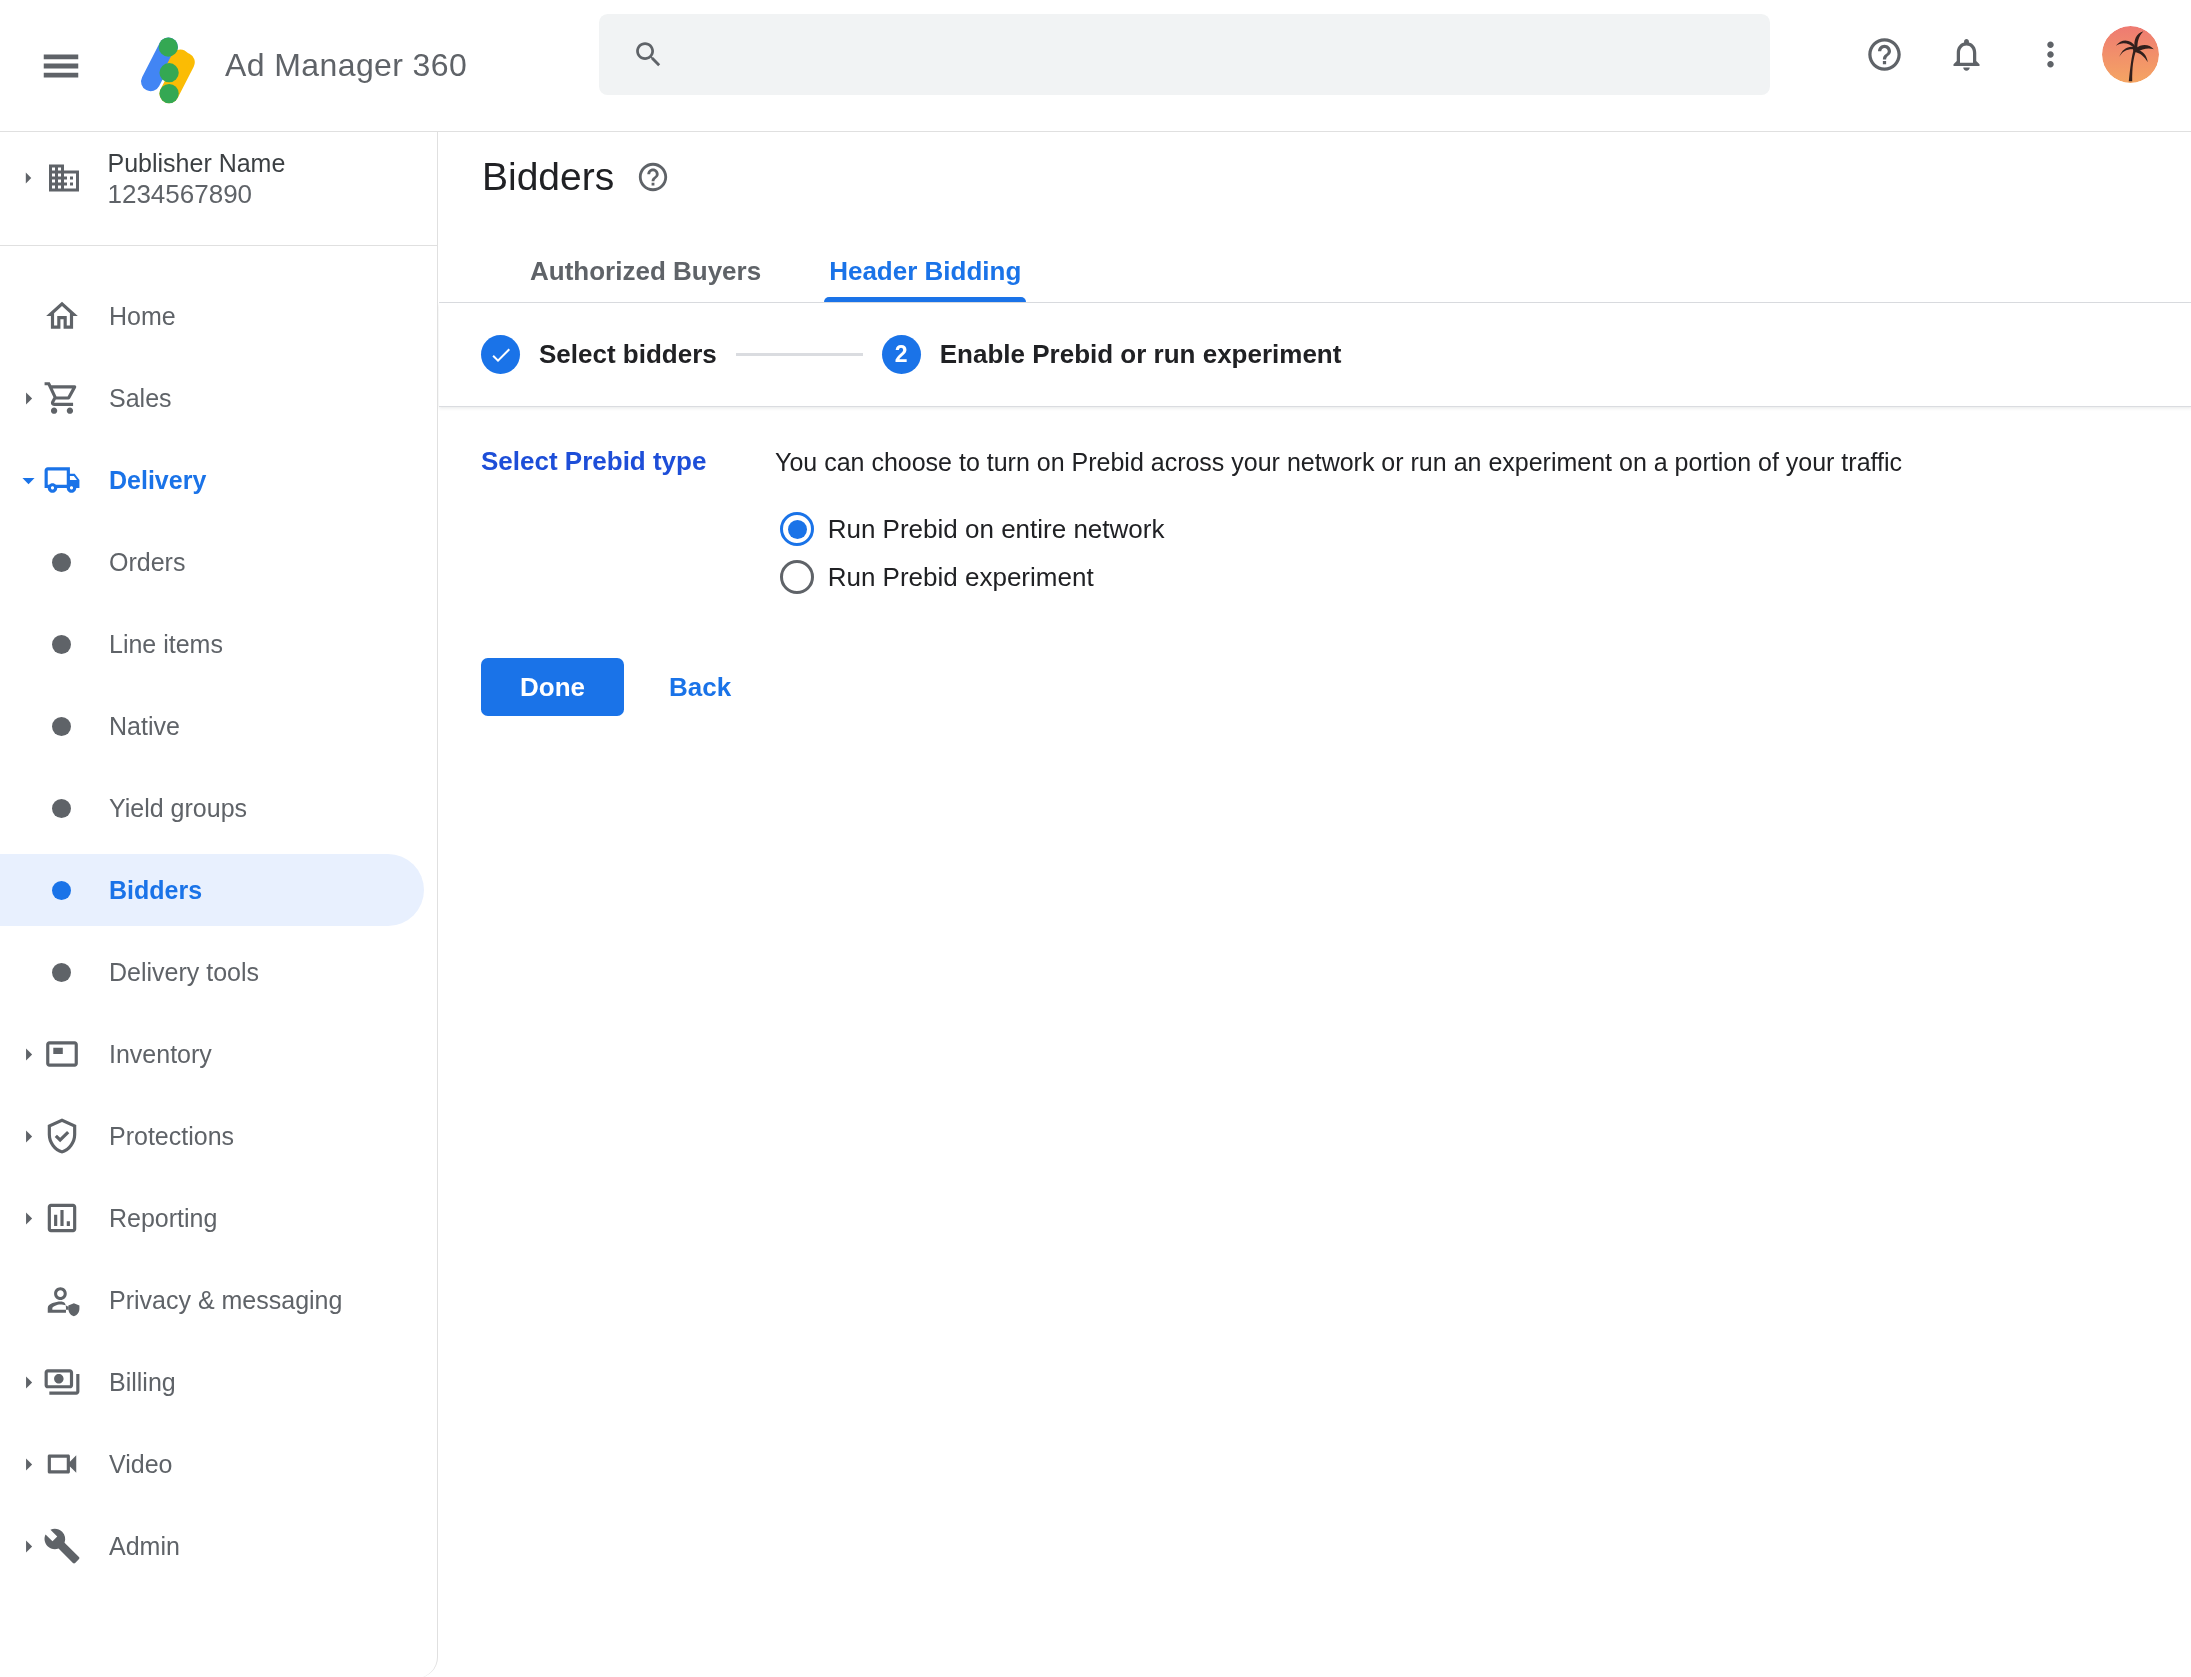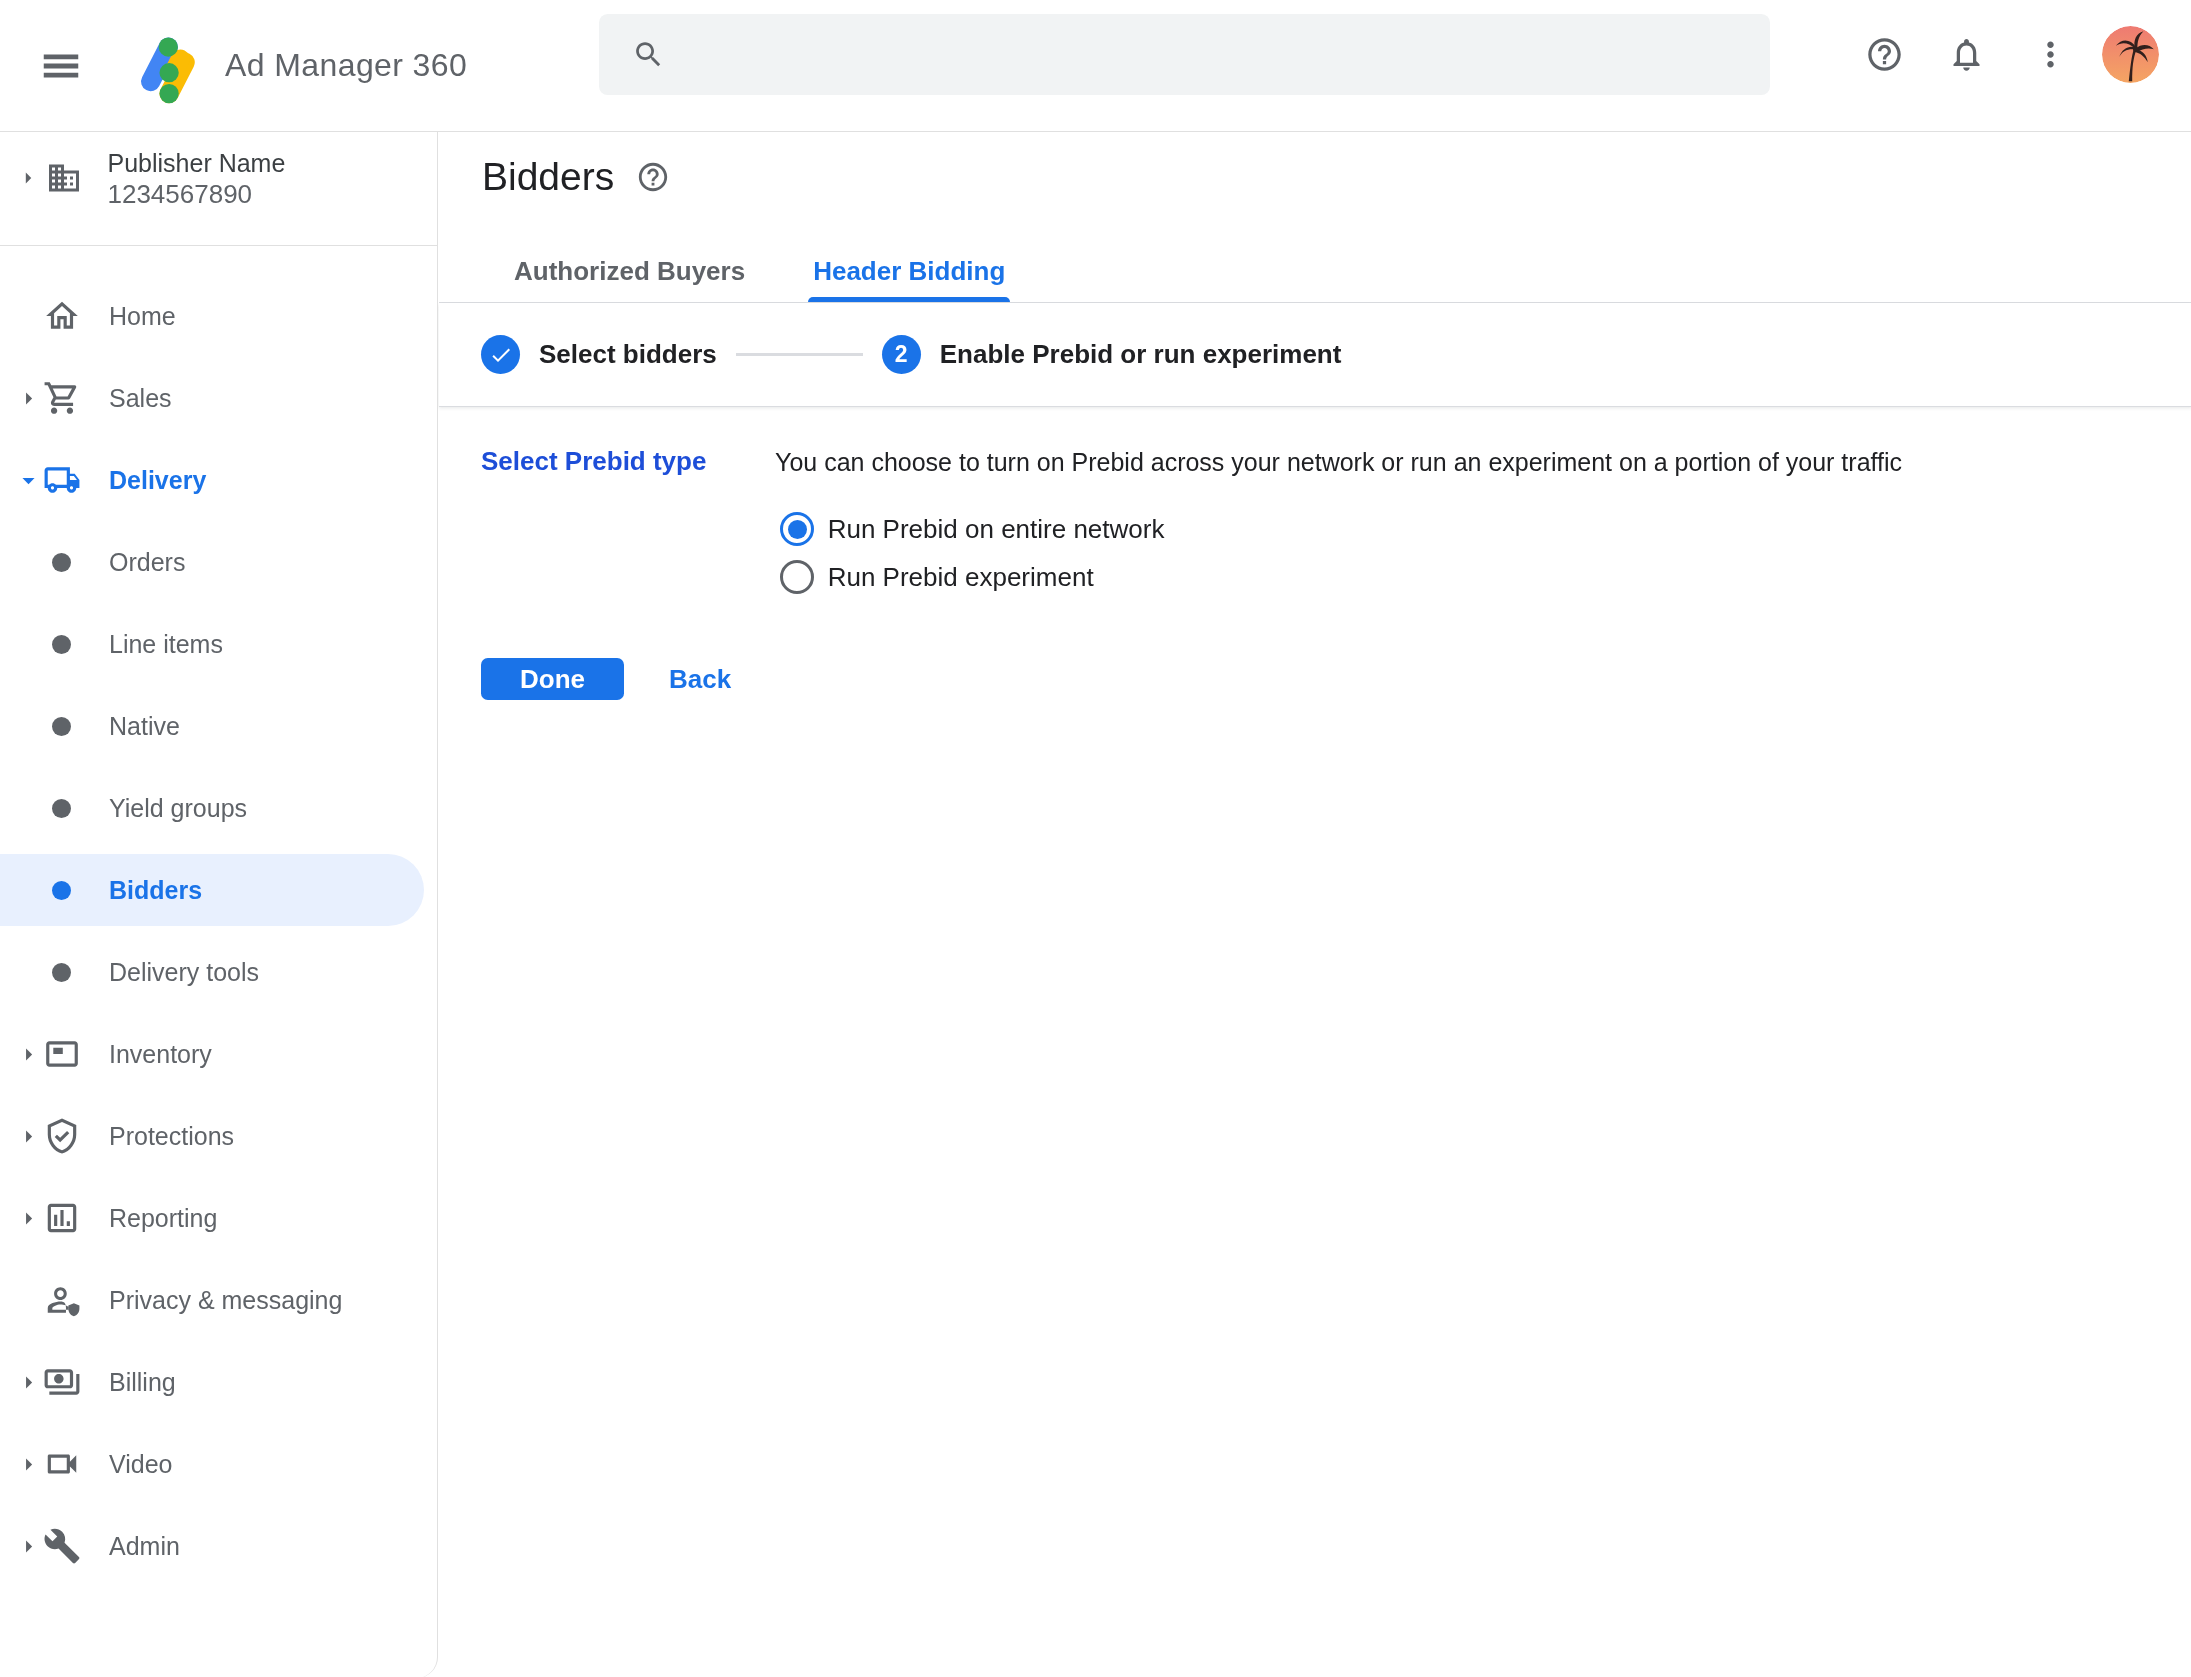--- a/index.html
+++ b/index.html
@@ -86,21 +86,21 @@
   .nav-item .nav-label { margin-left:109px; font-size:25px; color:#5f6368; z-index:1; white-space:nowrap; }
   .nav-item.active .nav-label, .nav-item.selected .nav-label { color:#1a73e8; font-weight:700; }
 
   
   .main { position:absolute; left:439px; top:110px; right:0; bottom:0; background:#fff; }
   .title-row { display:flex; align-items:center; margin:43px 0 0 43px; }
   .page-title { margin:0; font-size:39px; font-weight:400; color:#202124; line-height:48px; }
   .title-help { margin-left:22px; width:34px; height:34px; color:#5f6368; cursor:pointer; }
   .title-help svg { width:34px; height:34px; }
 
-  .tabs { display:flex; margin-top:39px; border-bottom:0.9px solid #dadce0; padding-left:41px; }
+  .tabs { display:flex; margin-top:39px; border-bottom:0.9px solid #dadce0; padding-left:57px; }
   .tab {
     position:relative; height:62px; padding:0 34px; display:flex; align-items:center;
     font-size:26px; font-weight:700; color:#5f6368; cursor:pointer; white-space:nowrap;
   }
   .tab.active { color:#1a73e8; }
   .tab.active::after {
     content:""; position:absolute; left:29px; right:29px; bottom:0; height:5.1px;
     background:#1a73e8; border-radius:5.1px 5.1px 0 0;
   }
 
@@ -128,21 +128,21 @@
     width:34px; height:34px; border-radius:50%; border:3.4px solid #5f6368;
     display:flex; align-items:center; justify-content:center; flex:none;
   }
   .radio.selected { border-color:#1a73e8; }
   .radio .dot { width:19px; height:19px; border-radius:50%; }
   .radio.selected .dot { background:#1a73e8; }
   .opt-label { margin-left:13.7px; font-size:26px; color:#202124; white-space:nowrap; }
 
   .actions { display:flex; align-items:center; margin-top:57px; }
   .done-btn {
-    min-width:143px; height:42px; border:none; border-radius:6.8px; background:#1a73e8;
+    min-width:143px; height:58px; border:none; border-radius:6.8px; background:#1a73e8;
     color:#fff; font-size:26px; font-weight:700; cursor:pointer; padding:0 25px;
     font-family:"Liberation Sans","DejaVu Sans",sans-serif;
   }
   .back-link {
     margin-left:45px; color:#1a73e8; font-size:26px; font-weight:700;
     text-decoration:none; cursor:pointer;
   }
 </style>
 </head>
 <body>

